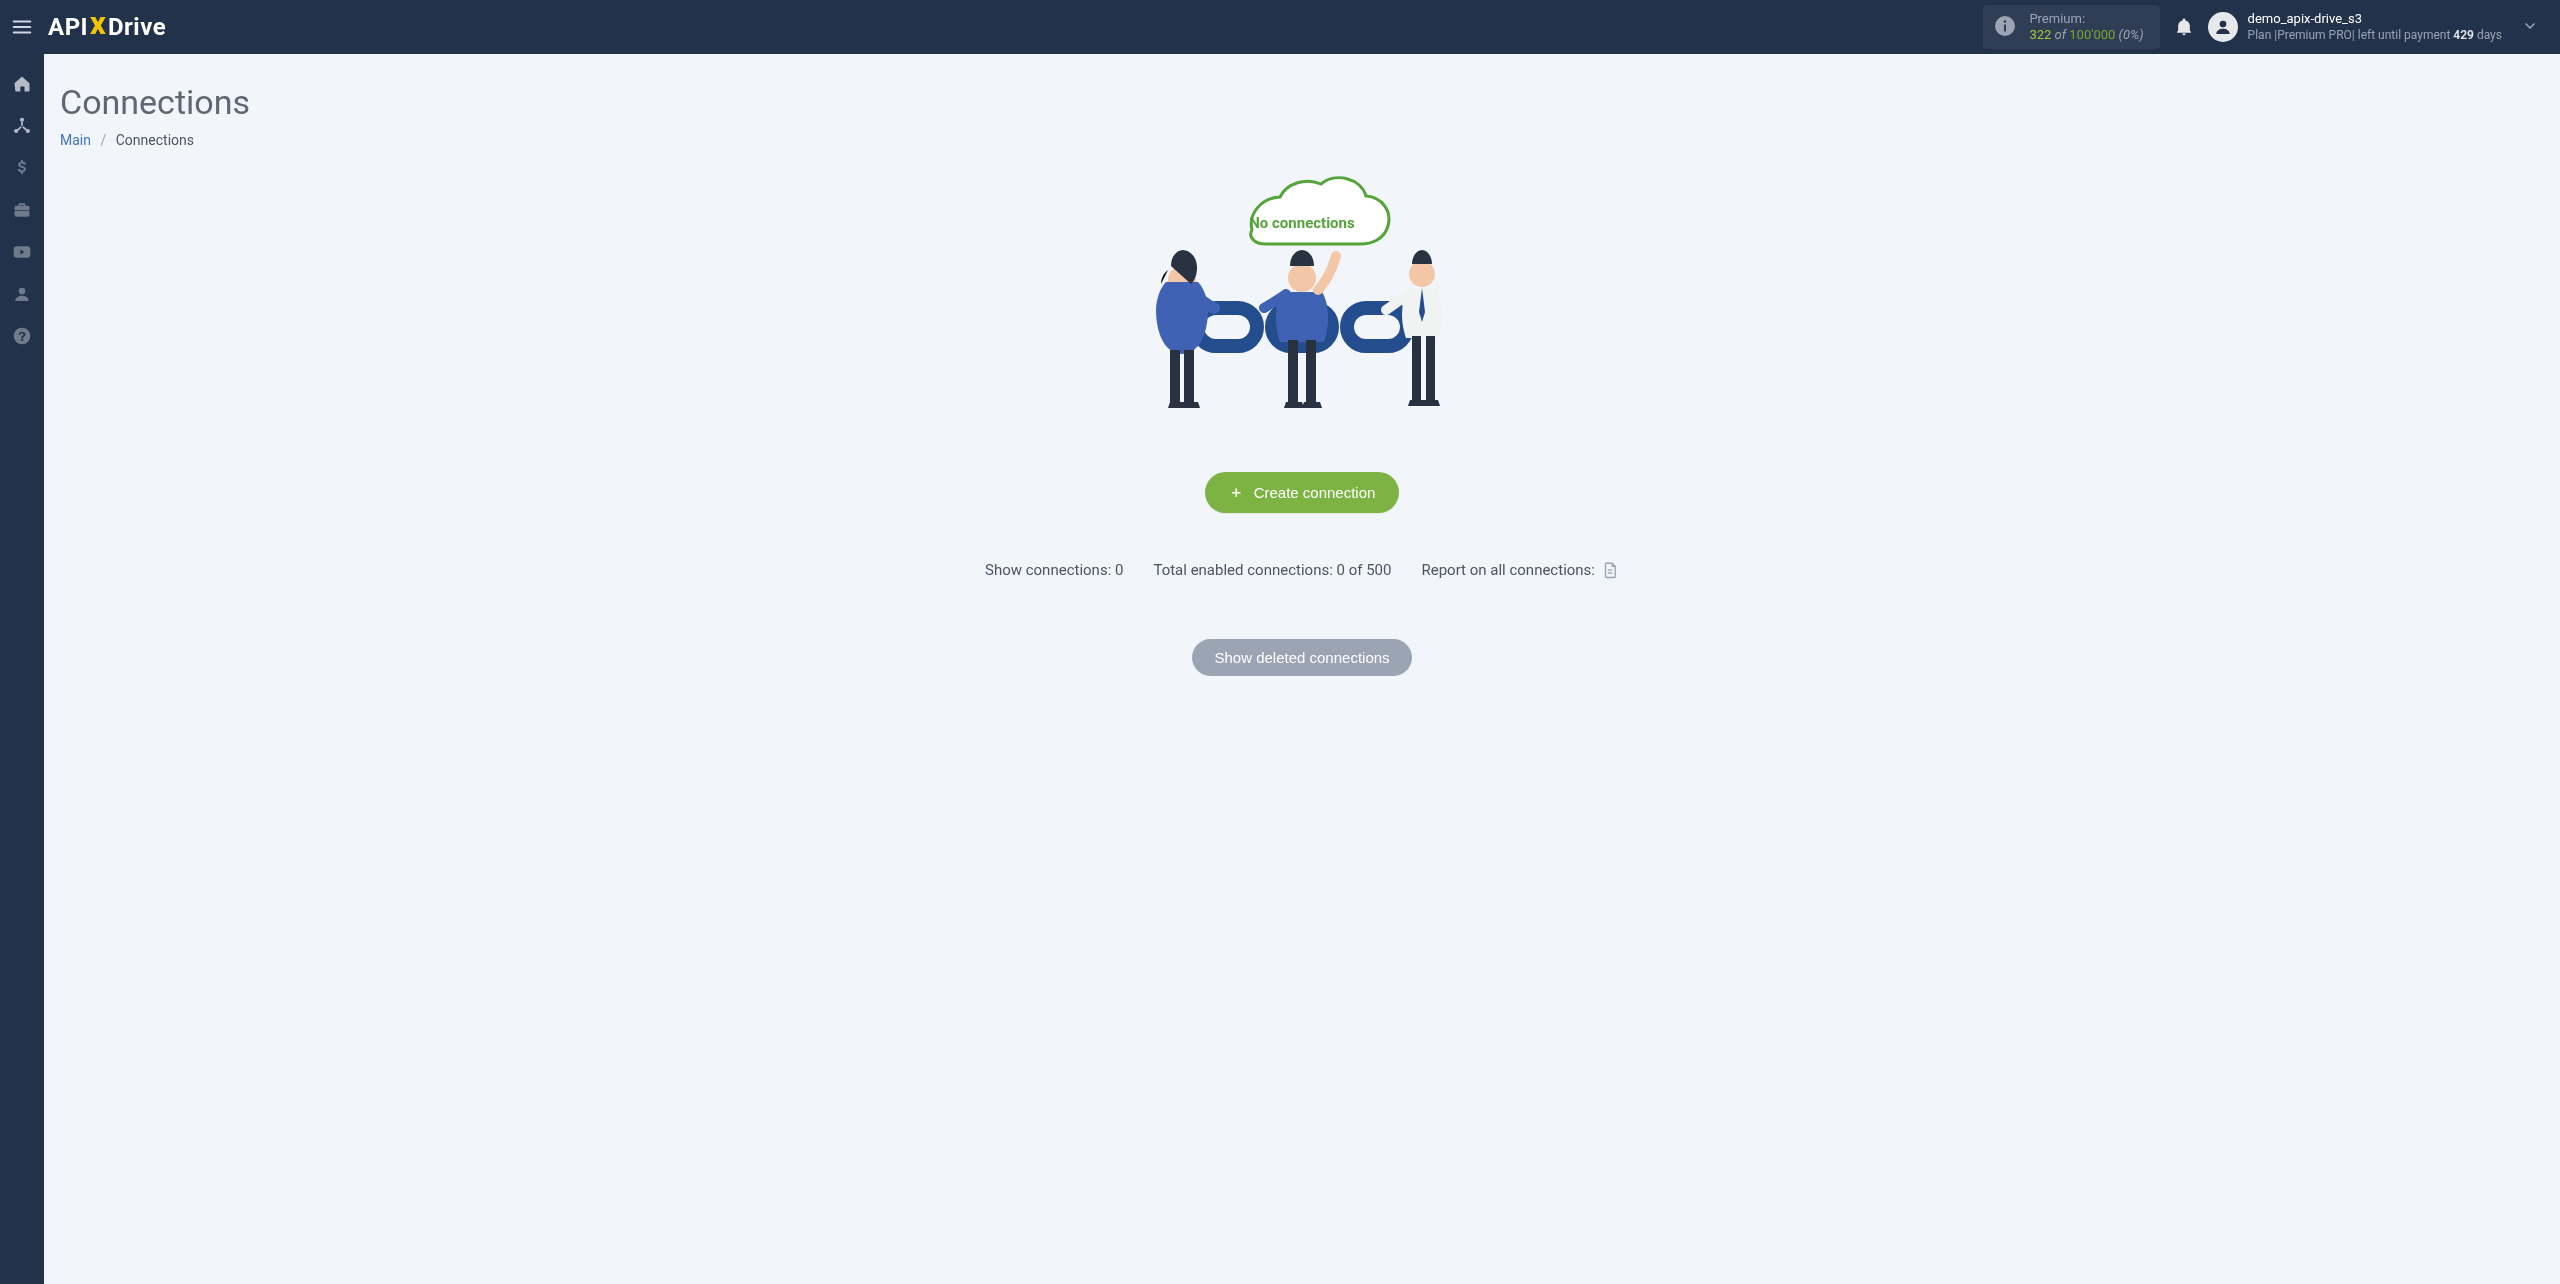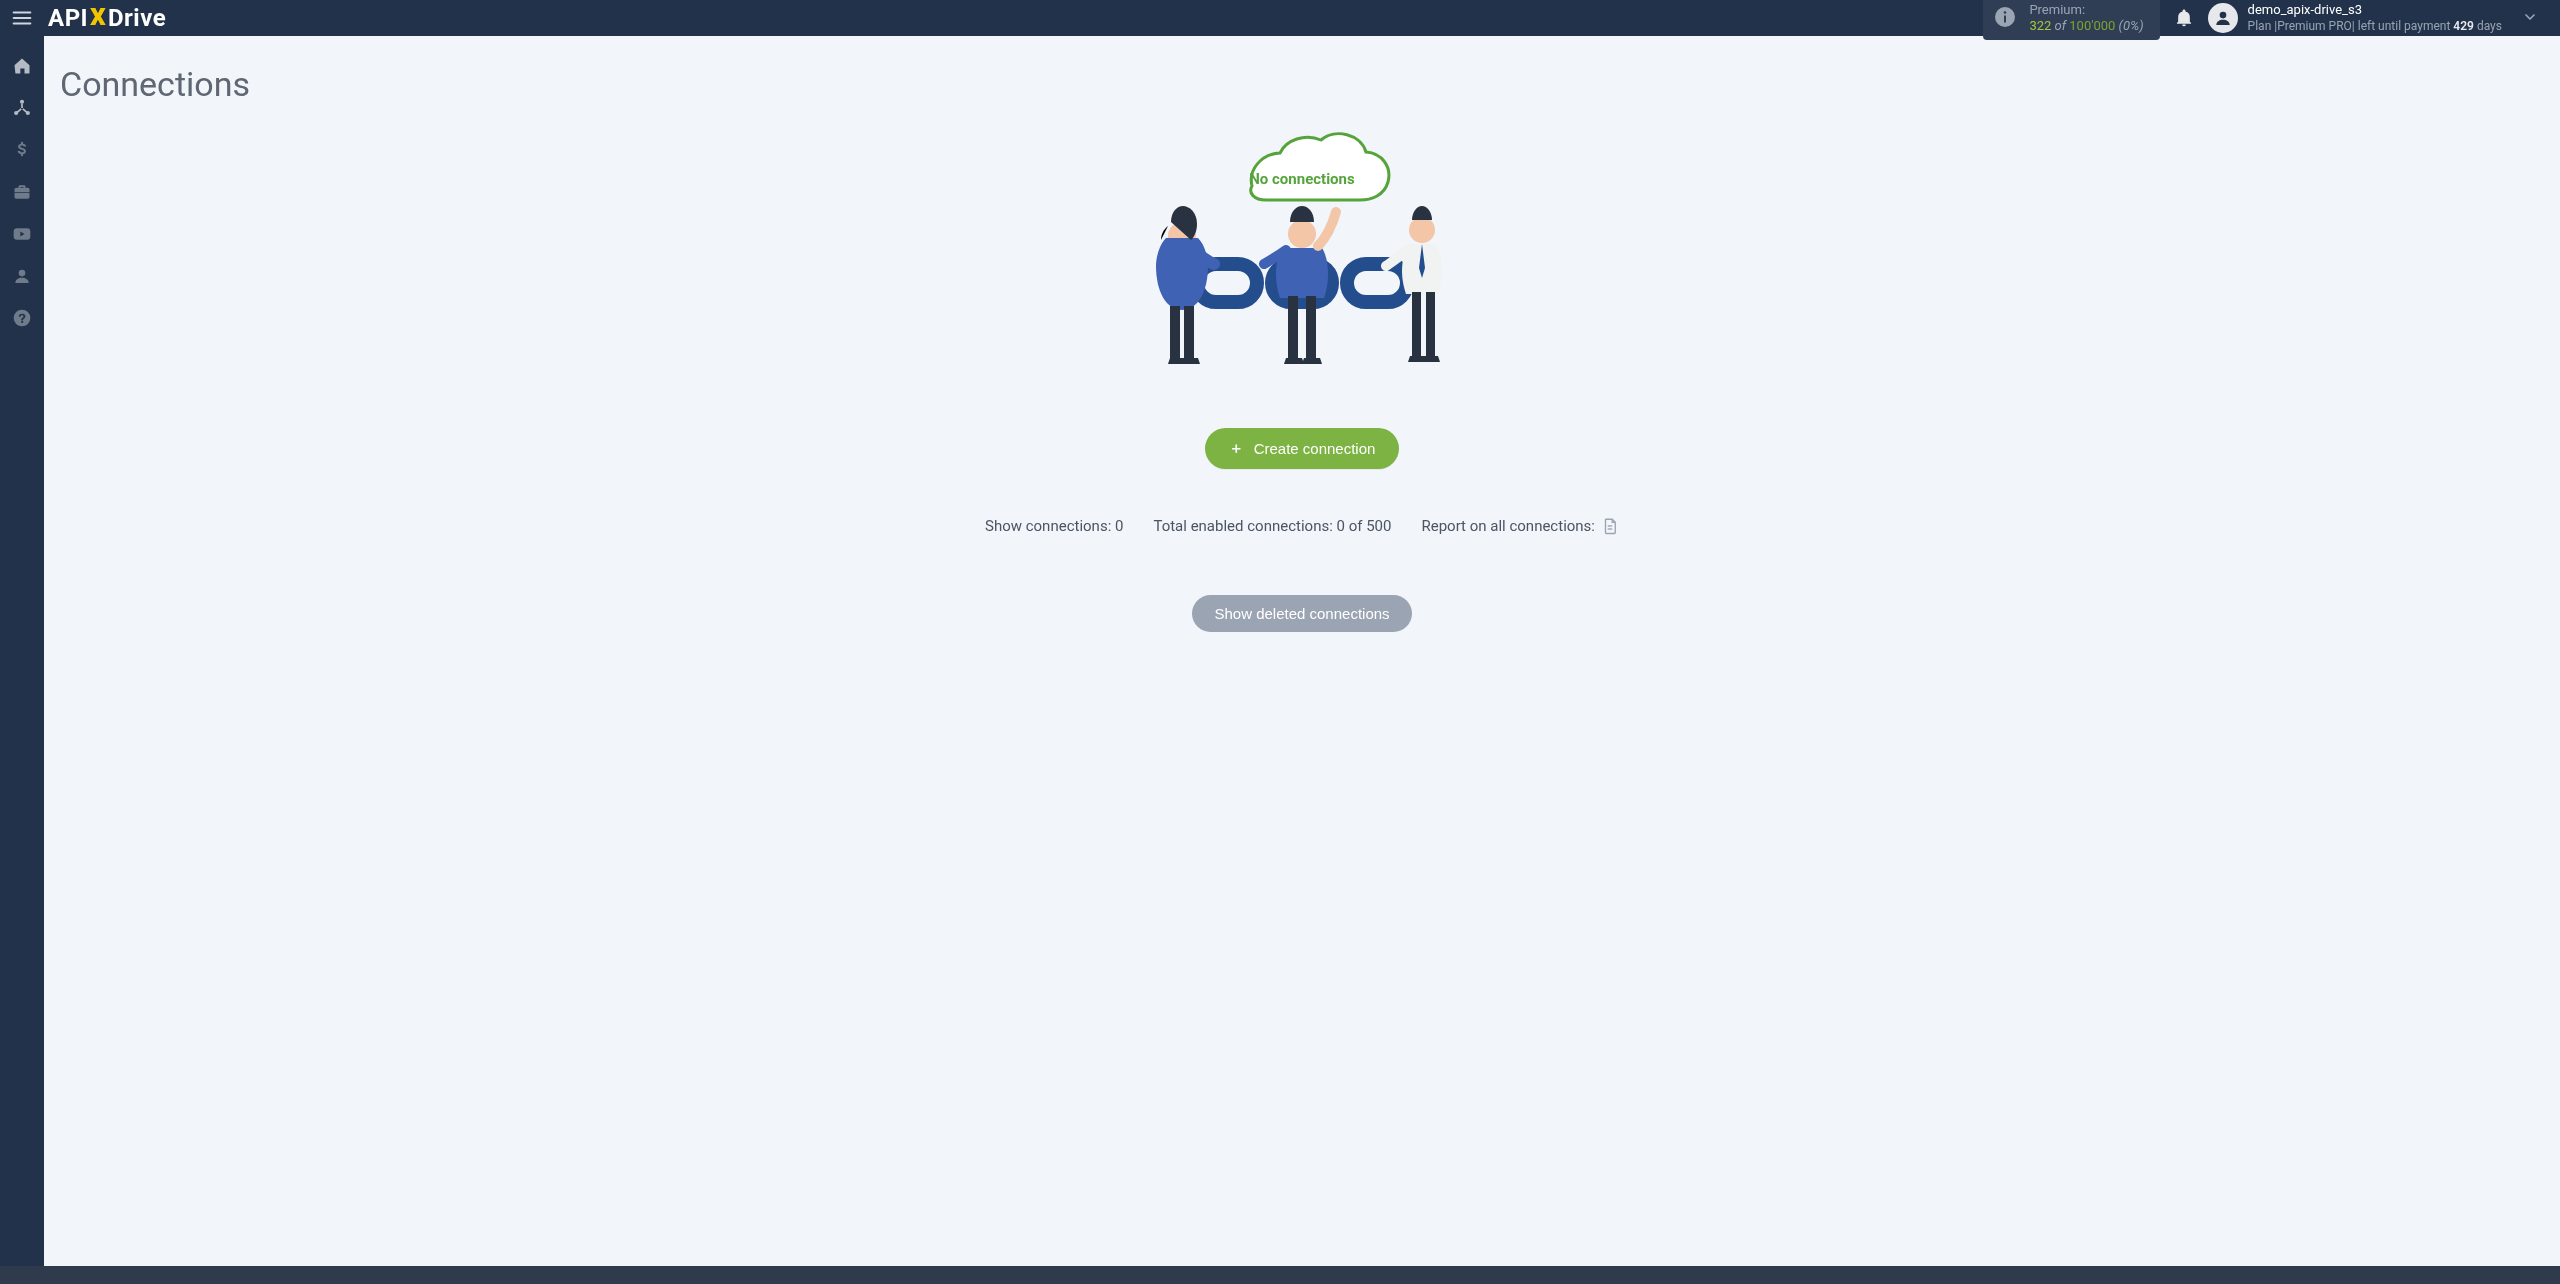--- a/index.html
+++ b/index.html
@@ -4,21 +4,21 @@
 <style>
   * { box-sizing: border-box; margin: 0; padding: 0; }
   html, body { height: 100%; }
   body {
     font-family: -apple-system, BlinkMacSystemFont, "Segoe UI", Roboto, "Helvetica Neue", Arial, sans-serif;
     background: #2f3a4c;
     font-size: 14px;
     color: #2c2c2c;
   }
   .topbar {
-    height: 36px;
+    height: 54px;
     background: #22324b;
     display: flex;
     align-items: center;
     color: #fff;
     padding: 0 2px;
     position: relative;
   }
   .hamburger {
     width: 40px;
     height: 54px;
@@ -234,20 +234,25 @@
     <div class="side-item">
       <svg viewBox="0 0 24 24" fill="currentColor">
           <circle cx="12" cy="12" r="10"></circle>
           <path fill="#22324b" d="M11.1 14.4c0-1.2.4-1.9 1.4-2.6.9-.6 1.2-1 1.2-1.7 0-.8-.6-1.4-1.6-1.4-1 0-1.7.6-1.8 1.7H8.1c.1-2.1 1.6-3.5 4.1-3.5 2.4 0 3.9 1.3 3.9 3.1 0 1.2-.6 2-1.7 2.8-.9.6-1.2 1-1.2 1.7v.2h-2.1Zm1.1 3.7a1.35 1.35 0 1 1 0-2.7 1.35 1.35 0 0 1 0 2.7Z"></path>
         </svg>
     </div>
   </div>
 
   <div class="content">
     <h1 class="page-title">Connections</h1>
+    <div class="crumbs">
+      <a>Main</a>
+      <span class="sep">/</span>
+      <span class="cur">Connections</span>
+    </div>
 
     <div class="center-block">
       <div class="illus-wrap">
         <svg class="illus" viewBox="0 0 360 280">
 
           <g>
             <path d="M130 60c-4-16 9-32 28-33 6-13 25-20 41-13 14-12 40-6 45 12 16 1 26 15 22 30-4 14-17 18-28 18h-94c-12 0-18-7-14-14Z" fill="#ffffff" stroke="#55a43b" stroke-width="3"></path>
             <text x="180" y="58" text-anchor="middle" class="cloud-text">No connections</text>
           </g>
 

